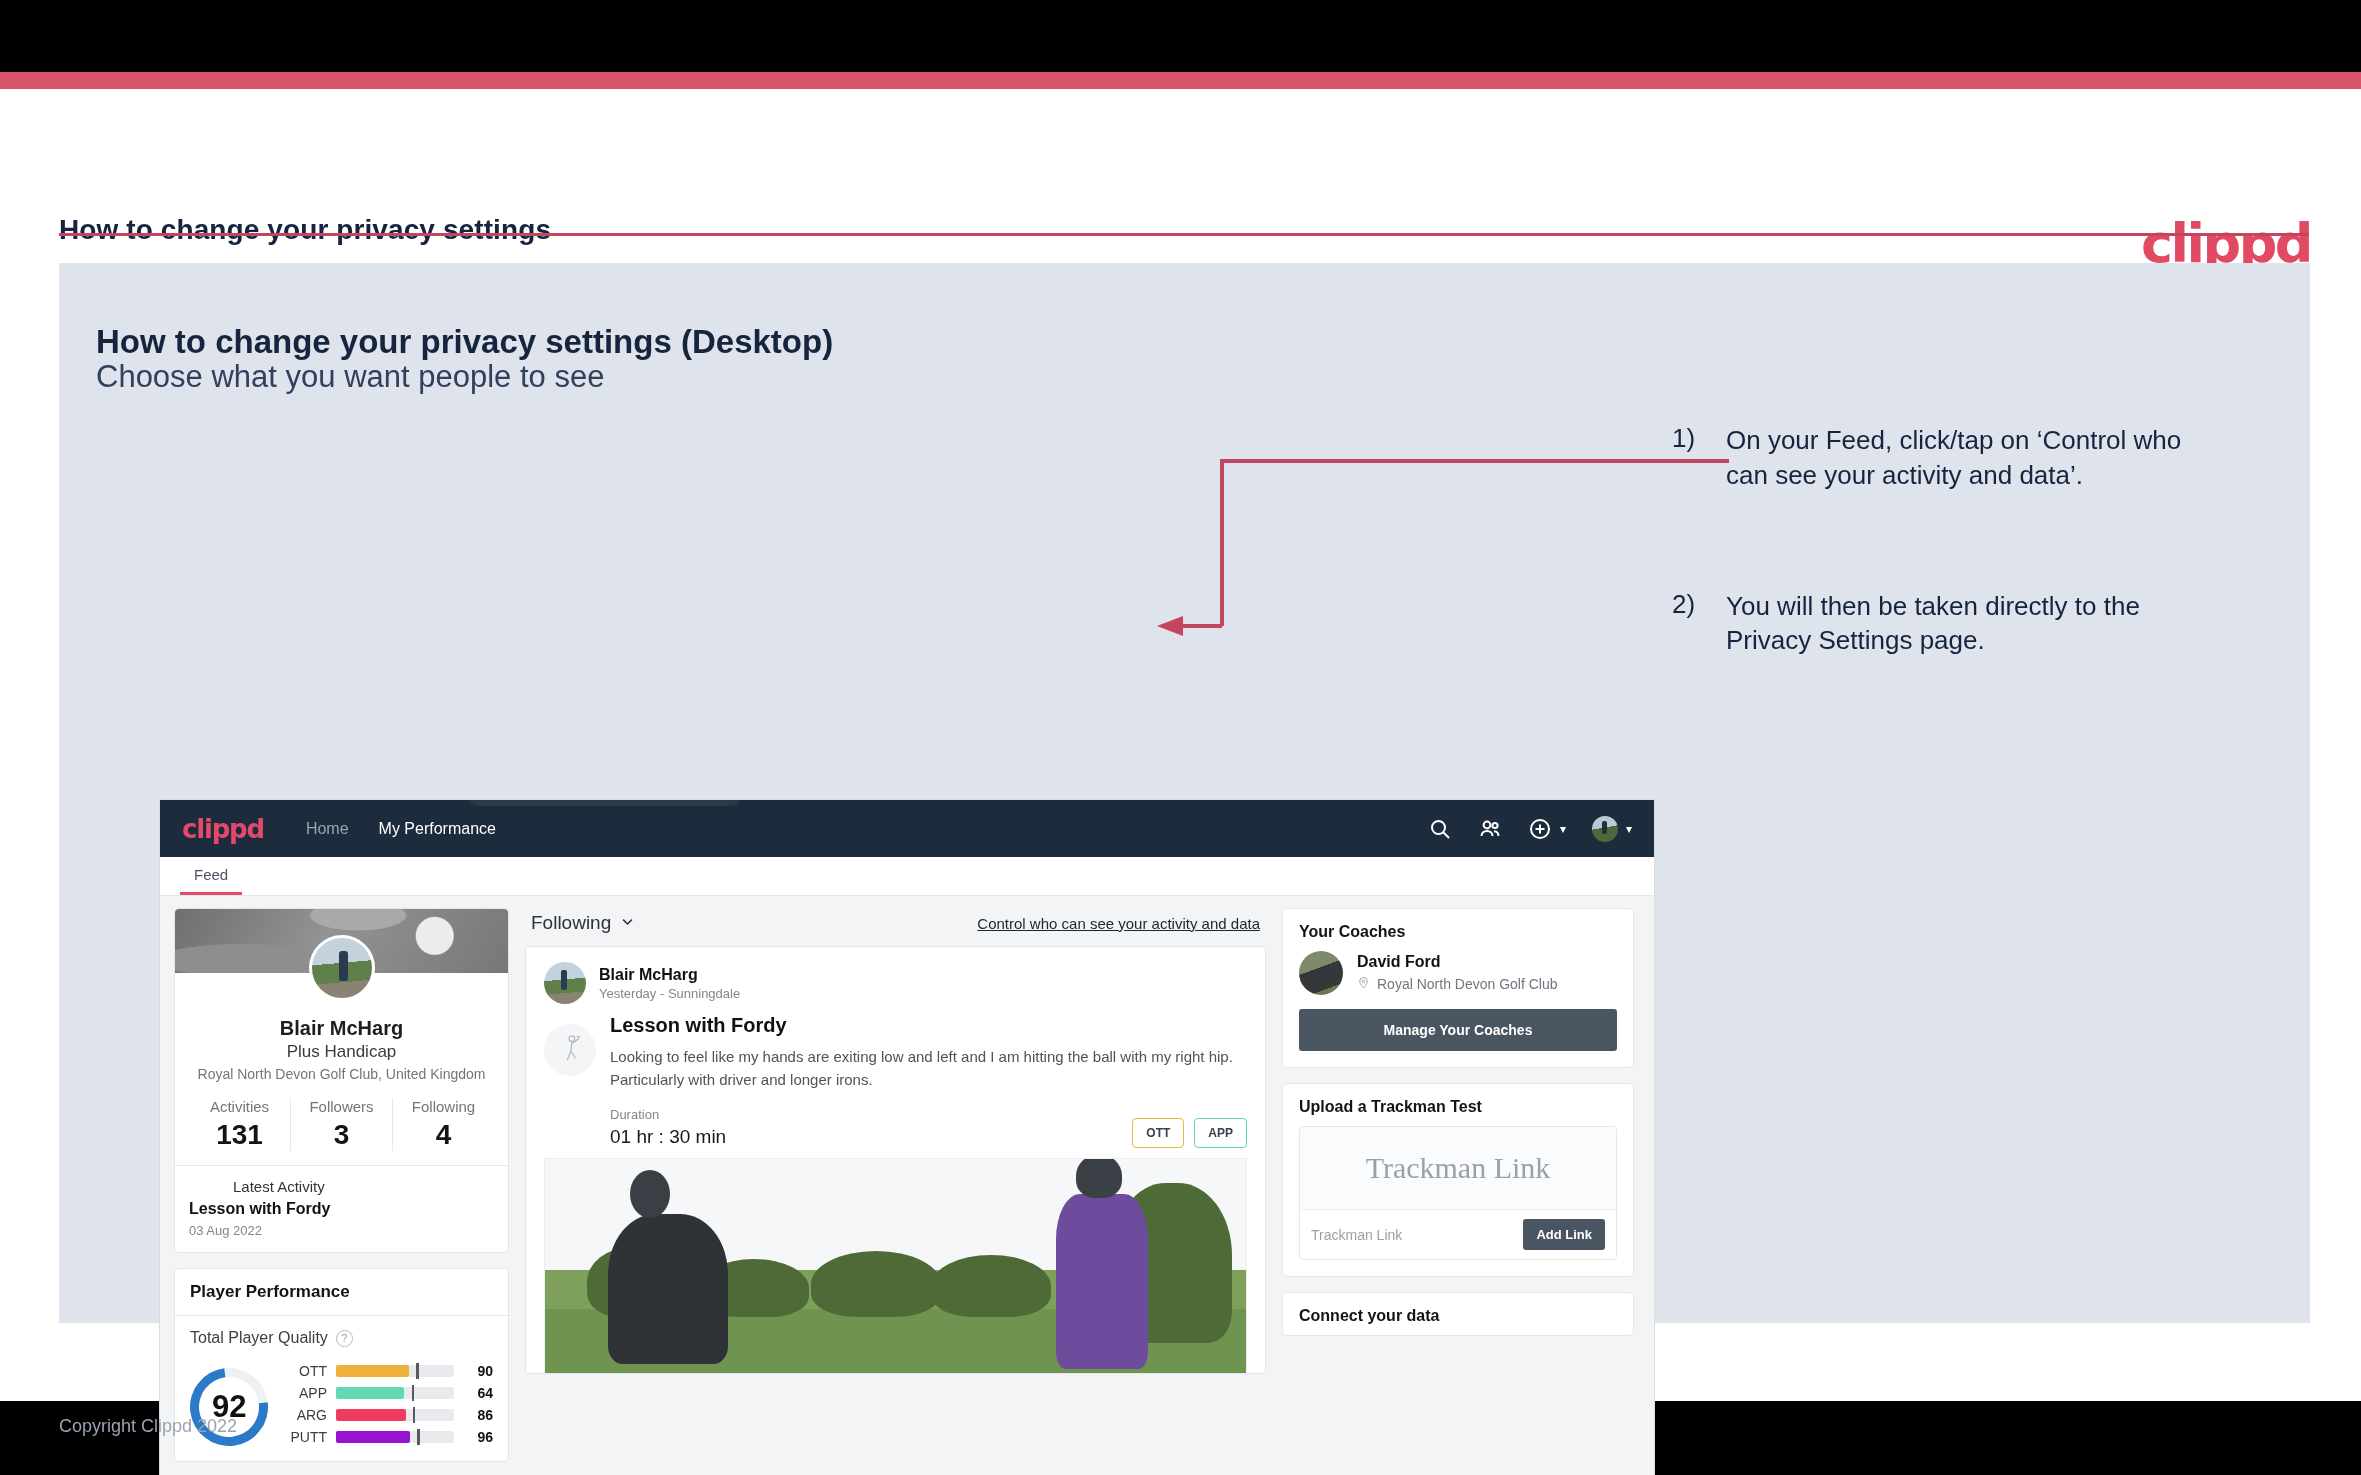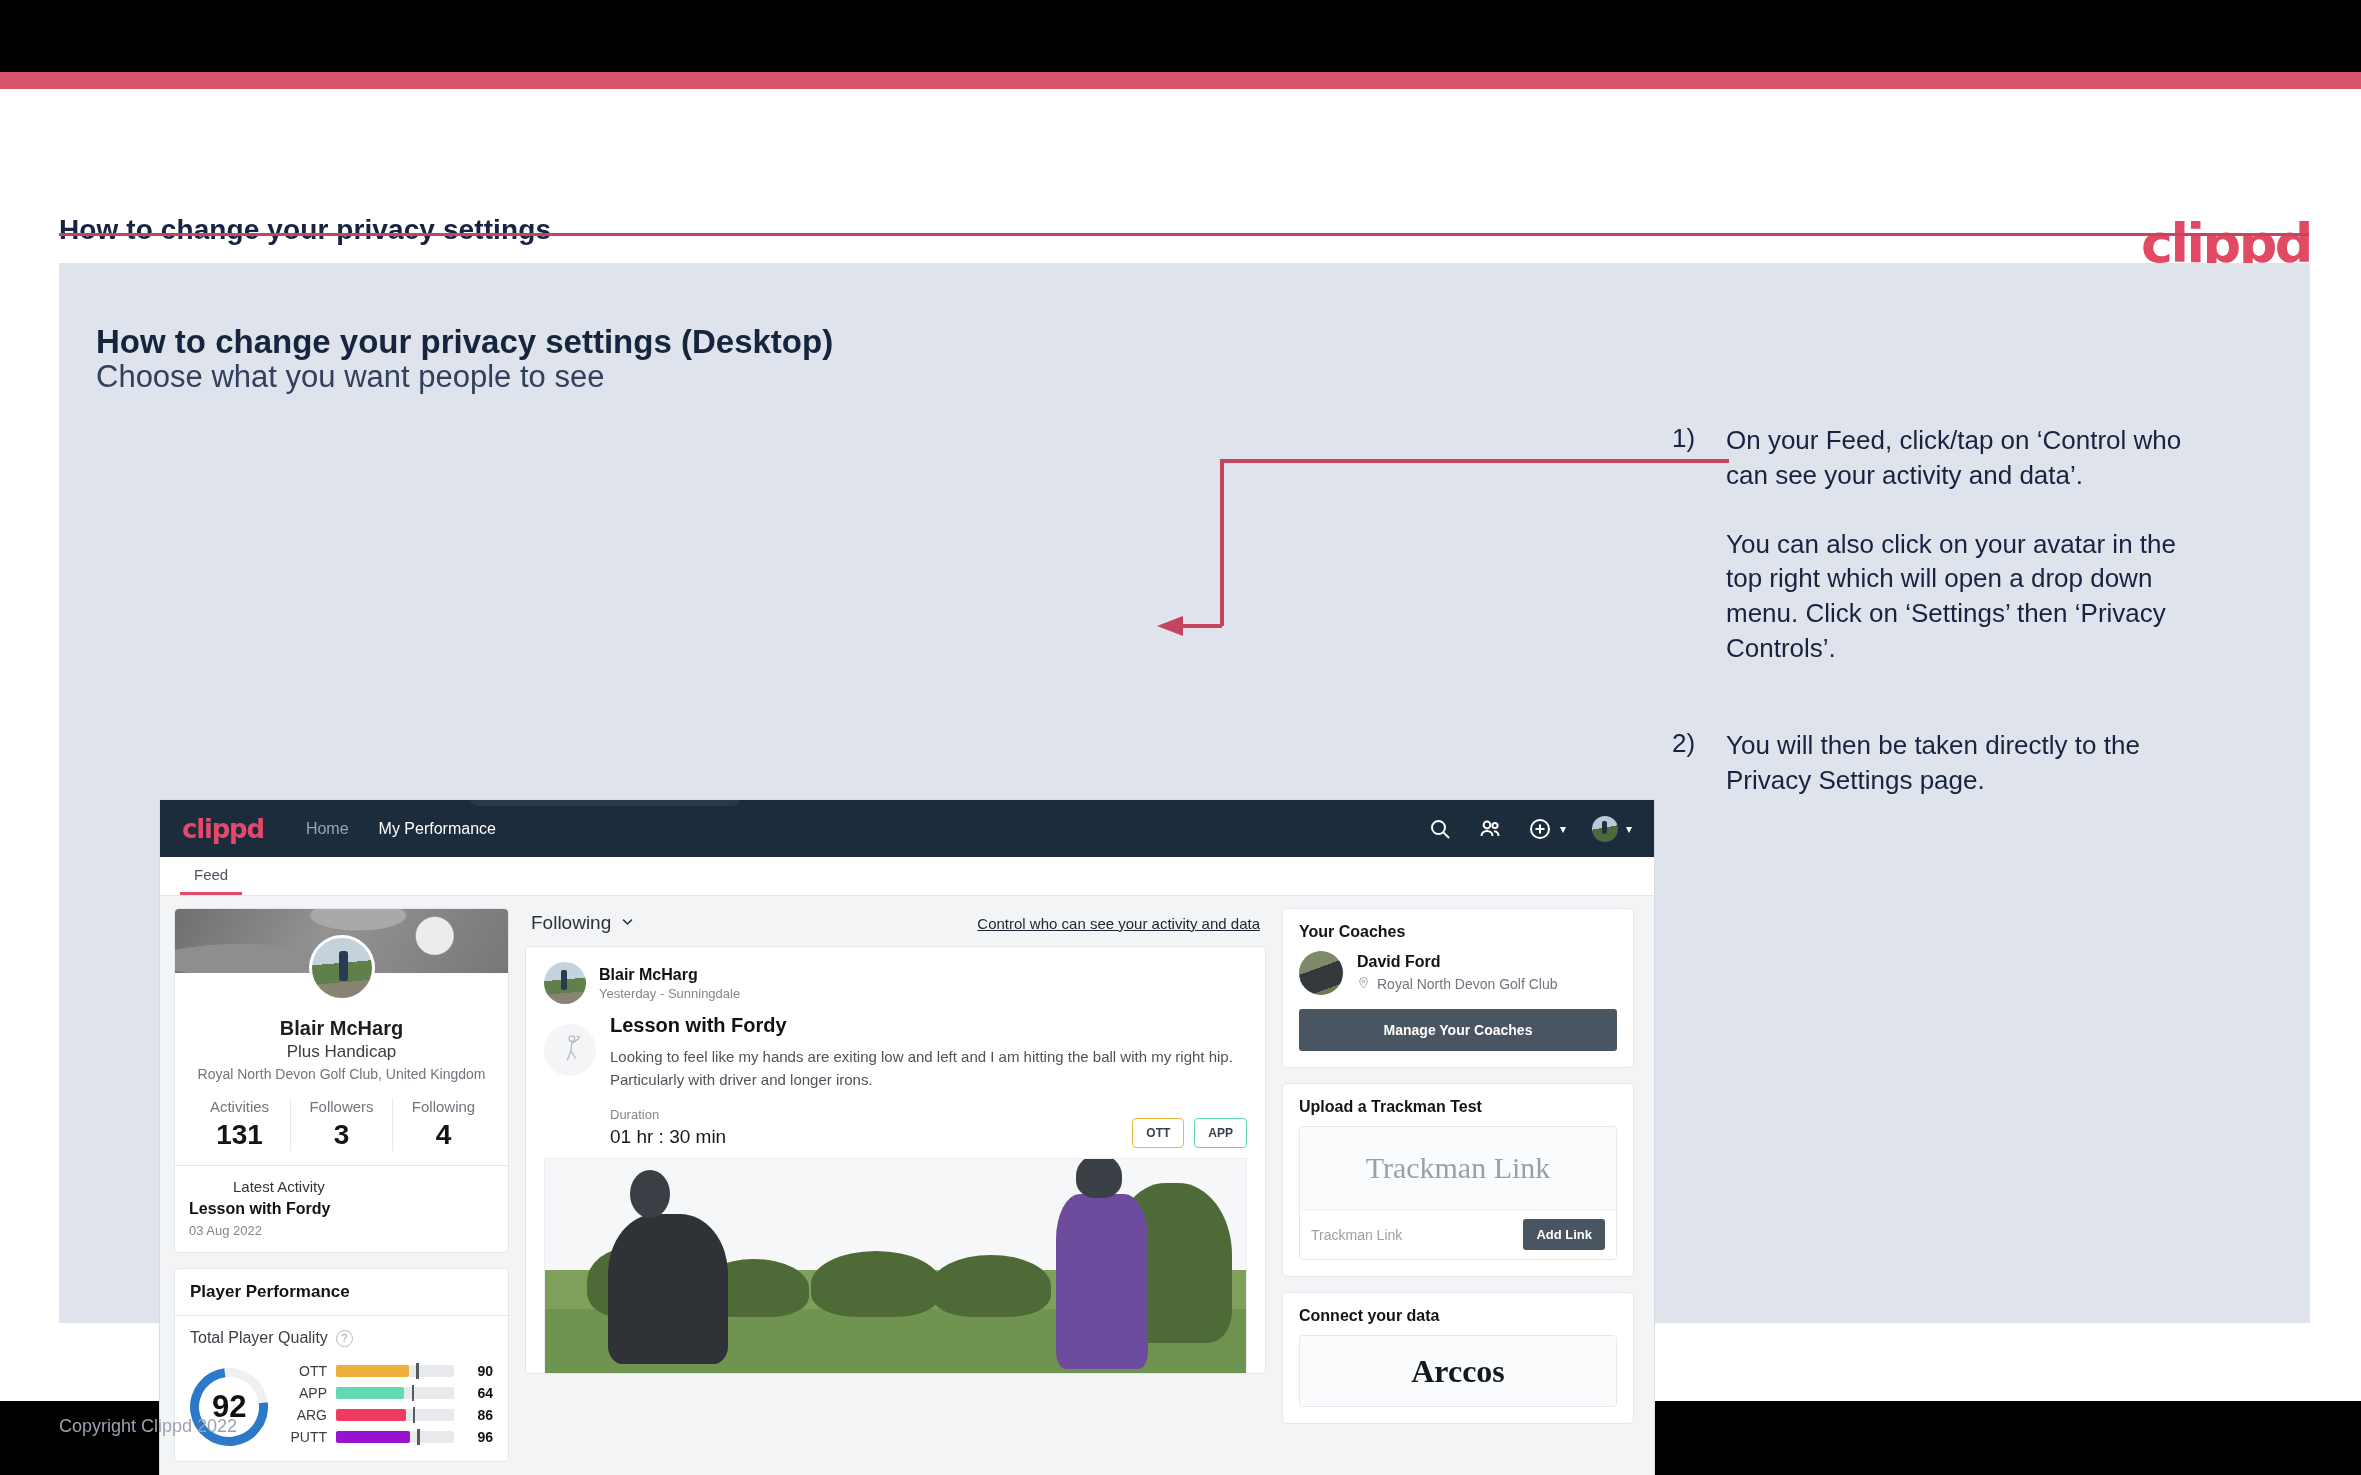--- a/index.html
+++ b/index.html
@@ -488,44 +488,40 @@
                 <div class="logo-plate">Trackman Link</div>
                 <div class="link-row">
                   <span class="link-ph">Trackman Link</span>
                   <button class="btn-add">Add Link</button>
                 </div>
               </div>
             </div>
 
             <div class="card">
               <div class="rc-head">Connect your data</div>
-              <div class="inner-box">
-                <div class="logo-plate arccos">Arccos</div>
-              </div>
             </div>
           </div>
 
         </div>
       </div>
 
       <svg class="callout" viewBox="0 0 2251 1060">
         <path d="M1607,198 L1163,198 L1163,363" fill="none" stroke="#c4455f" stroke-width="4"></path>
         <path d="M1163,363 L1113,363" fill="none" stroke="#c4455f" stroke-width="4"></path>
         <polygon points="1098,363 1124,353 1124,373" fill="#c4455f"></polygon>
         <line x1="1607" y1="198" x2="1670" y2="198" stroke="#c4455f" stroke-width="4"></line>
       </svg>
 
       <div class="instructions" style="position:absolute; left:1613px; top:160px; width:540px;">
         <div class="step">
           <div class="step-num">1)</div>
           <div class="step-text">On your Feed, click/tap on ‘Control who can see your activity and data’.</div>
         </div>
         <div class="step" style="margin-top:34px;">
           <div class="step-num"></div>
-          <div class="step-text">You can also click on your avatar in the top right which will open a drop down menu. Click on ‘Settings’ then ‘Privacy Controls’.</div>
         </div>
         <div class="step step2">
           <div class="step-num">2)</div>
           <div class="step-text">You will then be taken directly to the Privacy Settings page.</div>
         </div>
       </div>
 
     </div>
 
     <div class="footer-copy">Copyright Clippd 2022</div>

